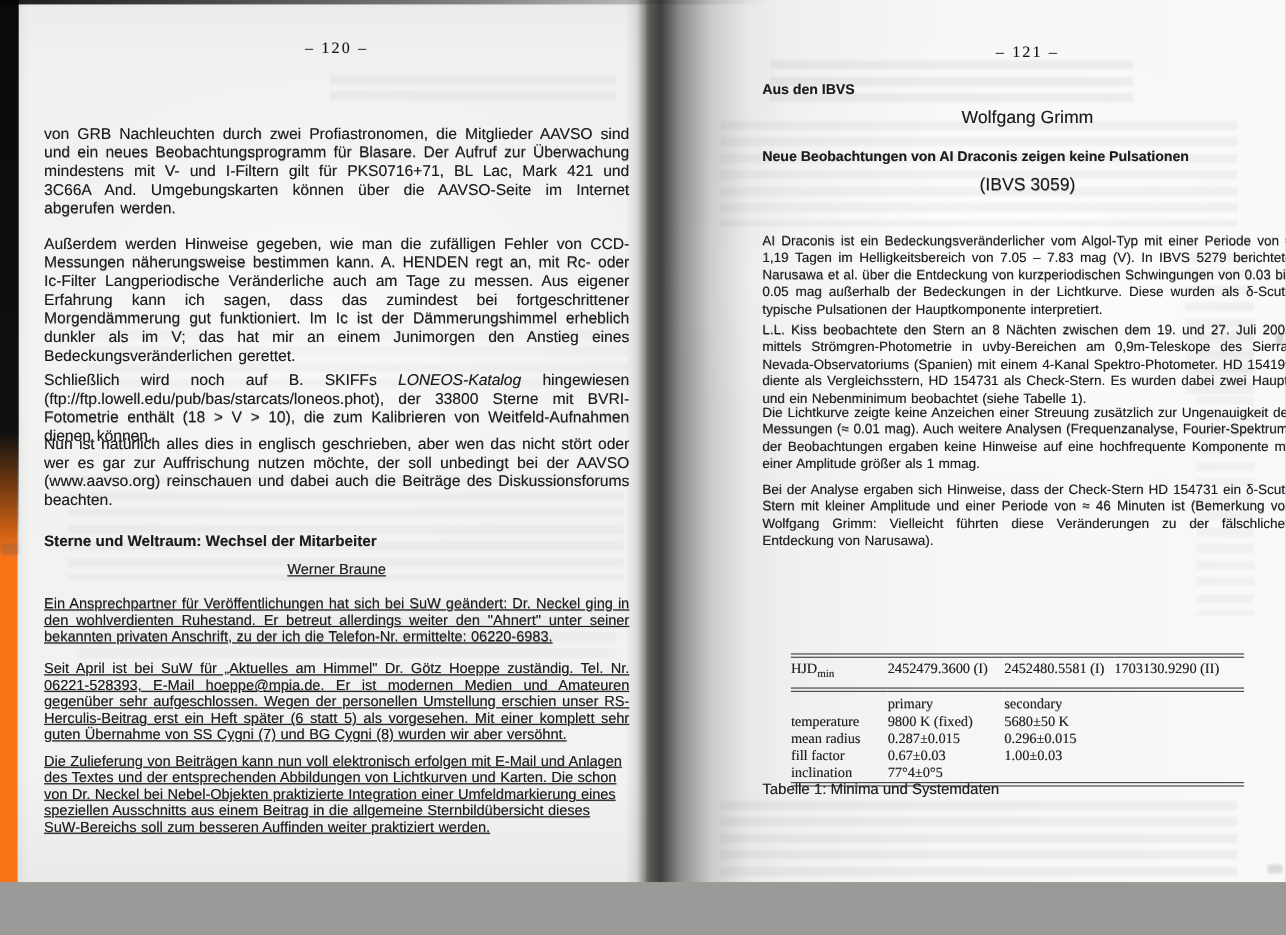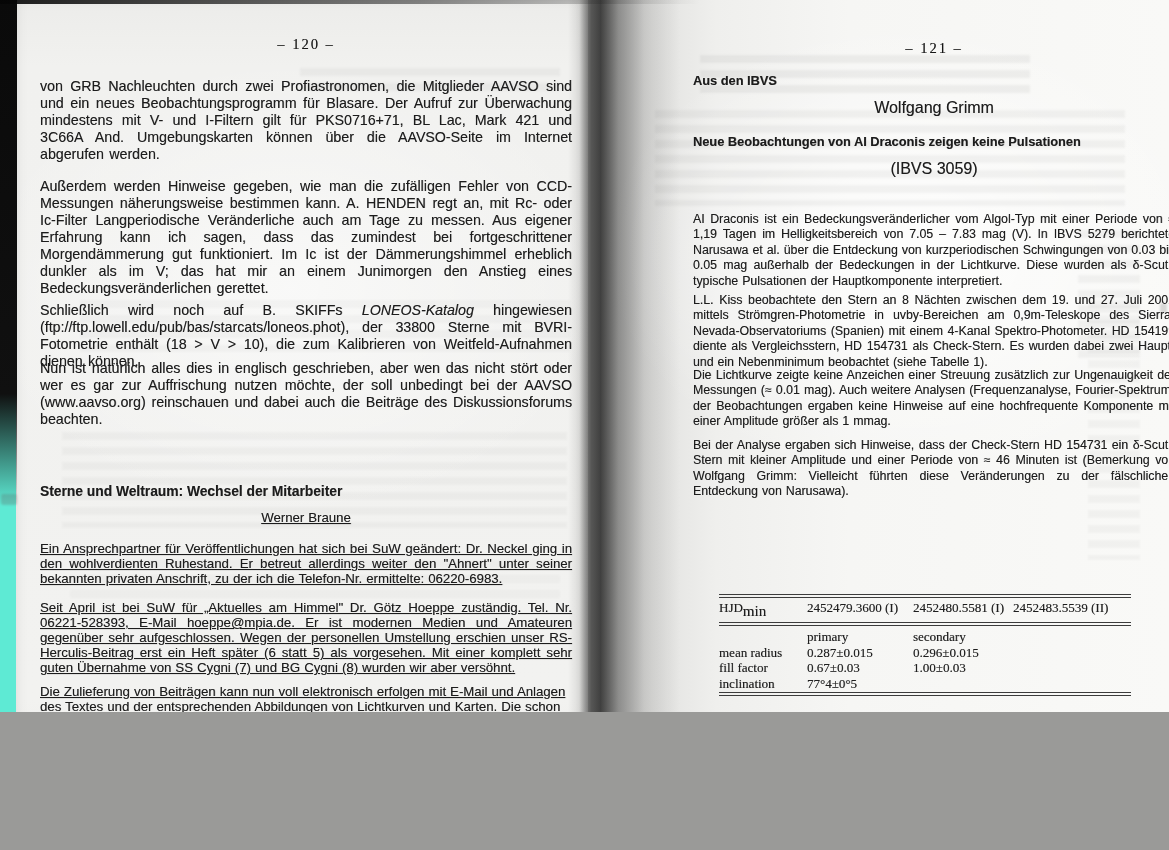--- a/index.html
+++ b/index.html
@@ -1,18 +1,18 @@
 <!DOCTYPE html>
 <html><head>
 <meta charset="utf-8">
 <style>
   html,body { margin:0; padding:0; background:#9a9a98; }
   .scan {
-    position:relative; width:1169px; height:712px; overflow:hidden;
-    background:#5eead4;
+    position:relative; width:1169px; height:802px; overflow:hidden;
+    background:#f97316;
     font-family:"Liberation Sans", sans-serif;
   }
   
   .paper-left {
     position:absolute; left:16px; top:0; width:572px; height:824px;
     background:
       radial-gradient(ellipse 430px 310px at 48% 35%, rgba(255,255,255,.55), rgba(255,255,255,0) 75%),
       linear-gradient(180deg, #ececea 0%, #f1f1ef 8%, #f2f2f0 85%, #e8e8e6 100%);
     box-shadow: inset -4px 0 10px rgba(0,0,0,.08), inset 0 -10px 14px rgba(0,0,0,.08);
   }
@@ -54,41 +54,41 @@
   
   .content { position:absolute; top:0; height:850px; color:#1c1c1c;
              text-shadow:0.3px 0.2px 0.4px rgba(30,30,30,.45); }
   #content-left  { left:40px;  width:532px; }
   #content-right { left:646px; width:482px;margin-left:47px; }
   .block { position:absolute; left:0; width:100%; margin:0; }
   .pageno {
     font-family:"Liberation Serif", serif; font-size:14.5px;
     letter-spacing:2px; text-align:center; color:#161616;
   }
-  .body-l { font-size:14.2px; line-height:17px; text-align:justify; word-spacing:1.4px; }
+  .body-l { font-size:14.2px; line-height:17px; text-align:justify; word-spacing:1.4px;margin-top:36px; }
   .lower  { font-size:13.2px; line-height:15.1px; text-align:justify; word-spacing:.4px;text-decoration:underline; }
   .ragged { text-align:left; }
   .center { text-align:center; }
   .h-left { font-weight:bold; font-size:13.8px; text-align:left; }
   .body-r { font-size:12.3px; line-height:15.4px; text-align:justify; word-spacing:.6px; }
   .kicker-r, .title-r { font-weight:bold; font-size:12.8px; text-align:left; }
   .plain-r { font-size:16px; text-align:center; }
   .u { text-decoration:underline; }
   i  { font-style:italic; }
 
   
   .tbl {
     position:absolute; left:26px; top:594px; border-collapse:collapse;
     font-family:"Liberation Serif", serif; font-size:13px; line-height:14.5px; color:#1e1e1e;
     border-top:4px double #3c3c3c; border-bottom:4px double #3c3c3c;
   }
   .tbl td { padding:0 6px 1px 0; vertical-align:top; text-align:left; white-space:nowrap; }
   .tbl tr.hrow td { border-bottom:4px double #3c3c3c; padding-top:3px; padding-bottom:4px; }
   .tbl tr.subhead td { padding-top:4px; }
-  .tbl sub { font-size:15px; }
+  .tbl sub { font-size:10px; }
   .caption { font-size:13.6px; }
 </style>
 </head>
 <body>
 
 <div class="scan">
 
   <div class="paper-left"></div>
   <div class="paper-right"></div>
 
@@ -159,26 +159,32 @@
           <col style="width:88px">
           <col style="width:106px">
           <col style="width:100px">
           <col style="width:118px">
         </colgroup>
       <tbody>
           <tr class="hrow">
         <td><span>HJD</span><sub>min</sub></td>
         <td>2452479.3600 (I)</td>
         <td>2452480.5581 (I)</td>
-        <td>2452483.5539 (II)</td>
+        <td>1703130.9290 (II)</td>
       </tr>
       <tr class="subhead">
         <td></td>
         <td>primary</td>
         <td>secondary</td>
+        <td></td>
+      </tr>
+      <tr>
+        <td>temperature</td>
+        <td>9800 K (fixed)</td>
+        <td>5680±50 K</td>
         <td></td>
       </tr>
       <tr>
         <td>mean radius</td>
         <td>0.287±0.015</td>
         <td>0.296±0.015</td>
         <td></td>
       </tr>
       <tr>
         <td>fill factor</td>

